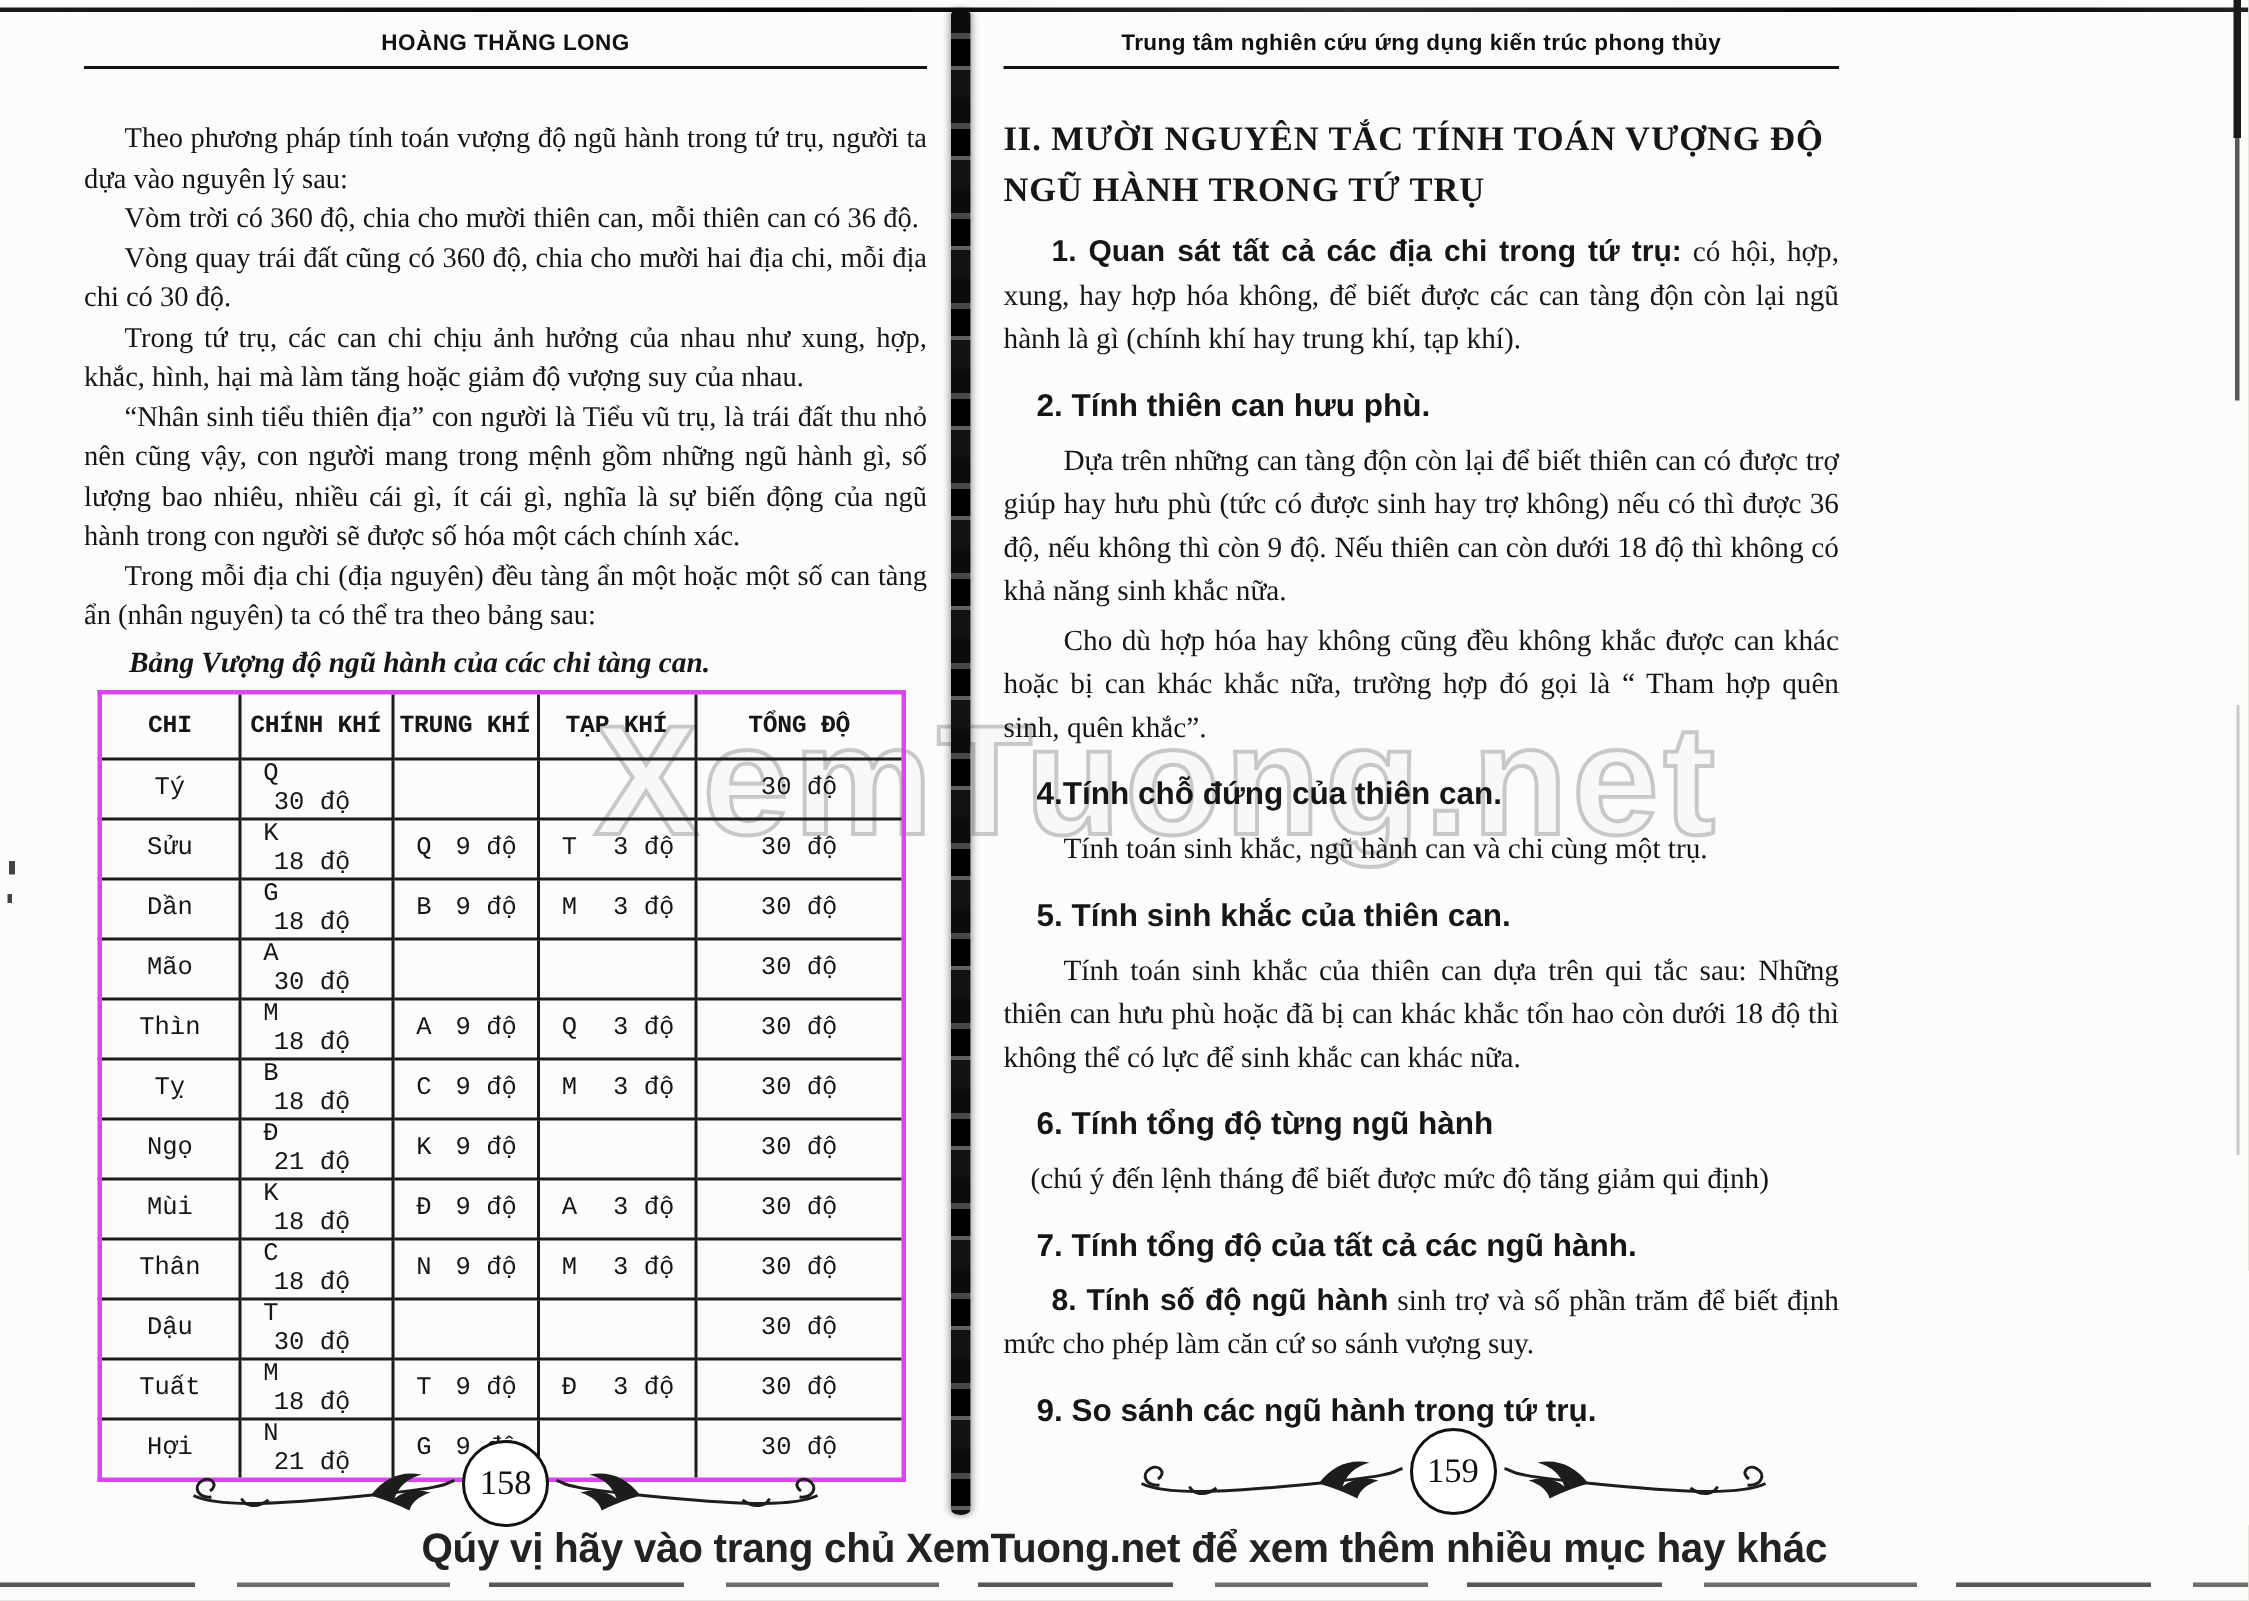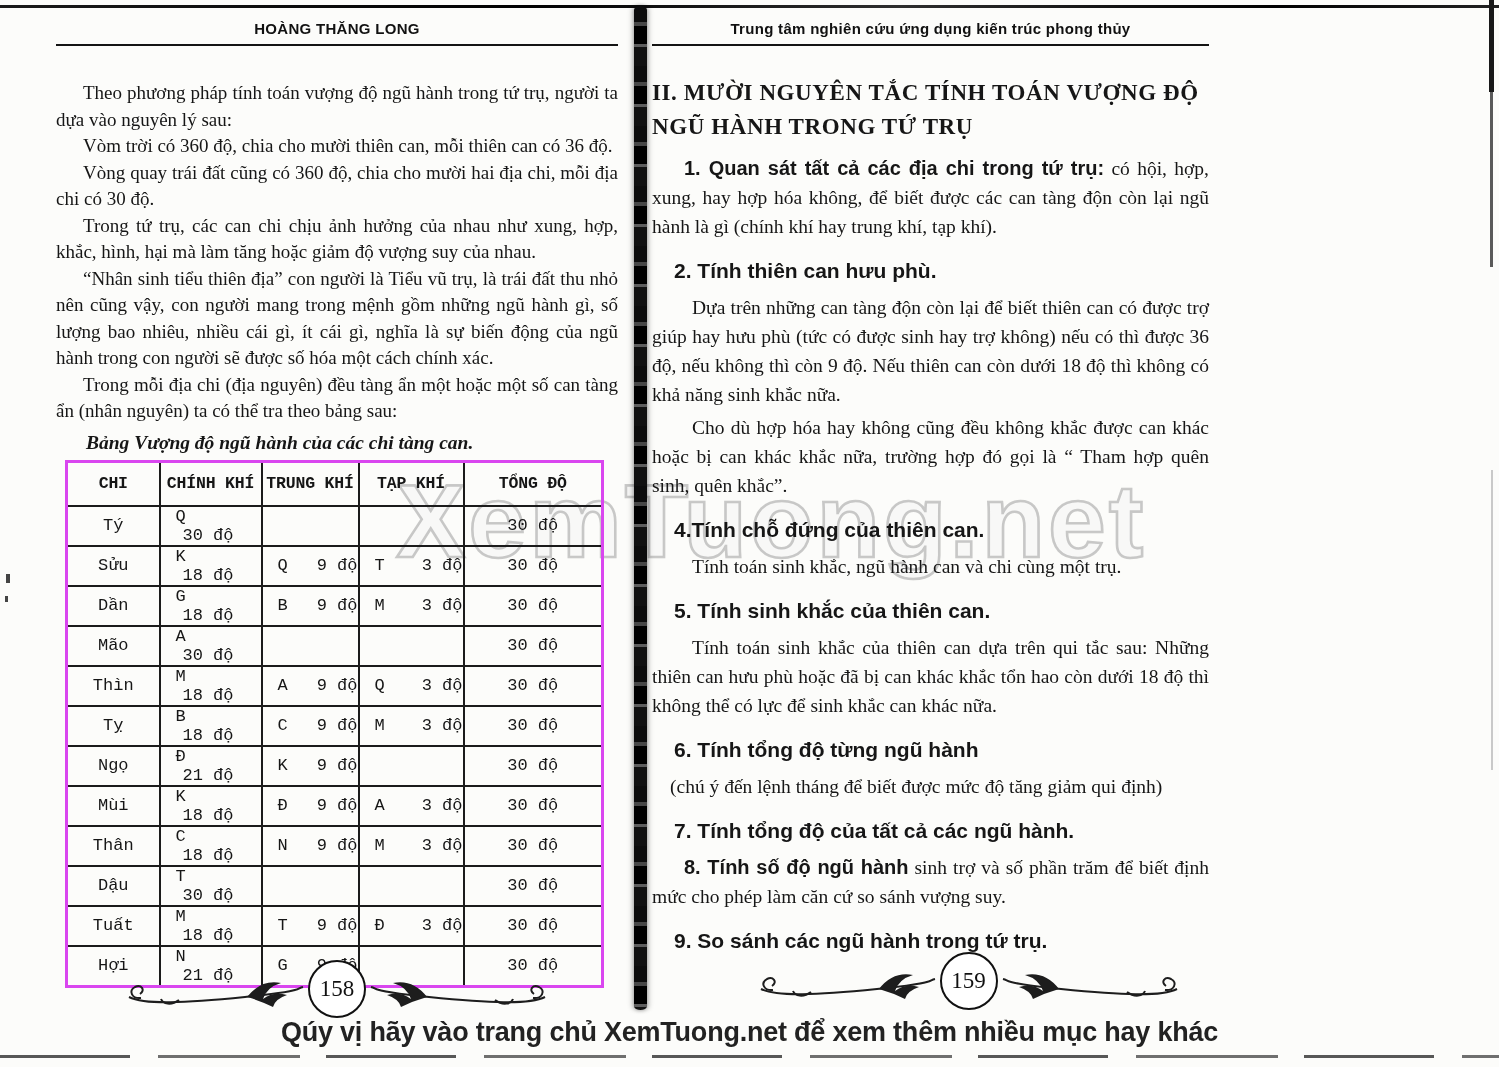--- a/index.html
+++ b/index.html
@@ -22,37 +22,37 @@
   .speck{position:absolute;background:#444;}
   
   .watermark{
     position:absolute;left:396px;top:462px;z-index:0;pointer-events:none;white-space:nowrap;
     font-family:"Liberation Sans", sans-serif;font-weight:bold;font-size:104px;letter-spacing:3px;
     color:rgba(240,240,240,.35);-webkit-text-stroke:2.6px rgba(150,150,150,.5);
   }
   
   .page{position:absolute;top:16px;z-index:1;}
   .page-left{left:56px;width:562px;}
-  .page-right{left:652px;width:557px;}
+  .page-right{left:669px;width:557px;}
   .page-header{
     text-align:center;font-family:"Liberation Sans", sans-serif;font-weight:bold;
     font-size:15px;letter-spacing:.3px;color:#111;
     padding:4px 0 7px 0;border-bottom:2.2px solid #141414;
   }
   
   .body-left{margin-top:34px;font-size:19px;line-height:26.5px;text-align:justify;}
   .body-left p{margin:0;text-indent:27px;}
   .table-caption{font-style:italic;font-weight:600;font-size:19.5px;margin:7px 0 6px 30px;}
   table.vtable{border-collapse:collapse;margin-left:9px;width:536px;table-layout:fixed;
     font-family:Liberation Mono, monospace;border:3px solid #d946ef;background:transparent;}
   table.vtable th{border:2px solid #1b1b1b;font-size:16.5px;height:42px;padding:0;letter-spacing:-.2px;}
   table.vtable td{border:2px solid #1b1b1b;font-size:17px;height:28.5px;padding:0;}
   td.c-center{text-align:center;margin-left:42px;}
   td.pair .pl{display:inline-block;padding-left:15px;}
-  td.pair .pv{float:right;}
+  td.pair .pv{float:right;padding-right:13px;}
   td.pair.chinh .pv{padding-right:27px;}
   
   .rtitle{margin:30px 0 10px 0;font-weight:bold;font-size:23px;line-height:34px;letter-spacing:.6px;}
   .right-body{font-size:19.5px;line-height:29px;text-align:justify;}
   .item-heading{font-family:"Liberation Sans", sans-serif;font-weight:bold;font-size:21px;
     margin:15px 0 8px 0;padding-left:22px;line-height:29px;text-align:left;}
   .rpara{margin:0 0 4px 0;text-indent:40px;}
   .rpara.note{text-indent:18px;}
   .rpara.lead{text-indent:32px;}
   .rpara.lead b{font-family:"Liberation Sans", sans-serif;font-size:20px;}

